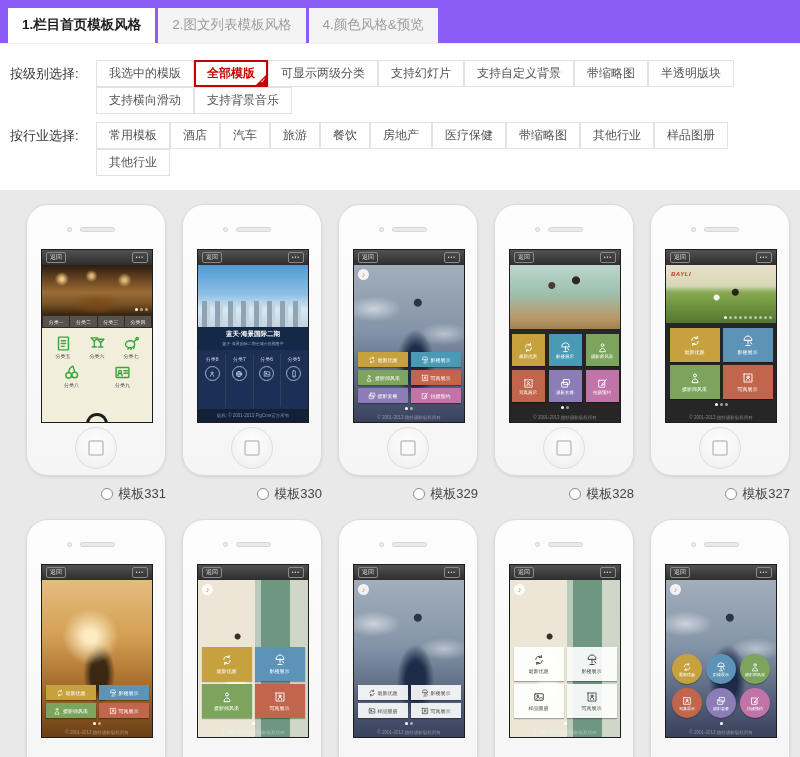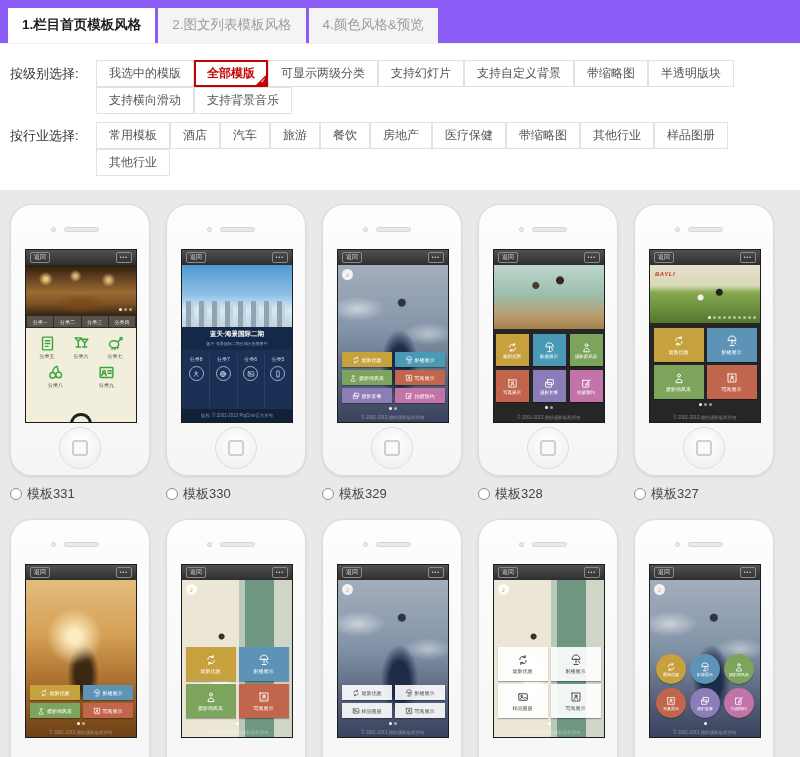--- a/index.html
+++ b/index.html
@@ -16,21 +16,21 @@
   .frow { display:flex; align-items:flex-start; margin-top:8px; padding-left:10px; }
   .flabel { font-size:13px; color:#333; flex:none; width:86px; line-height:27px; }
   .fopts { display:flex; flex-wrap:wrap; flex:1; }
   .fbtn { font-size:12px; color:#555; background:#fff; border:1px solid #e2e2e2; padding:6px 12px; cursor:pointer; position:relative; line-height:13px; }
   .fbtn.selected { border:2px solid #c40000; color:#c40000; padding:5px 11px; font-weight:bold; }
   .fbtn.selected::after { content:''; position:absolute; right:0; bottom:0; border-left:10px solid transparent; border-bottom:10px solid #c40000; }
   .fbtn.selected::before { content:'\2713'; position:absolute; right:0; bottom:-2px; color:#fff; font-size:7px; z-index:1; }
 
   
   .grid { padding:14px 10px 0; display:flex; flex-wrap:wrap; }
-  .cell { width:156px; display:flex; flex-direction:column; align-items:flex-start; margin-bottom:16px; }
+  .cell { width:156px; display:flex; flex-direction:column; align-items:flex-end; margin-bottom:16px; }
   .caption { margin-top:9px; display:flex; align-items:center; gap:5px; }
   .radio { width:12px; height:12px; border-radius:50%; border:1px solid #8d8d8d; background:#fff; cursor:pointer; }
   .cap-label { font-size:13px; color:#444; }
 
   
   .phone { position:relative; width:140px; height:272px; background:linear-gradient(180deg,#fdfdfd,#f5f5f5); border:1px solid #dcdcdc; border-radius:22px; box-shadow:0 1px 3px rgba(0,0,0,.10); cursor:pointer; }
   .cam { position:absolute; top:22px; left:40px; width:5px; height:5px; border-radius:50%; background:#ececec; border:1px solid #d2d2d2; }
   .speaker { position:absolute; top:22px; left:53px; width:35px; height:5px; border-radius:3px; background:#e9e9e9; border:1px solid #d6d6d6; }
   .home { position:absolute; bottom:6px; left:50%; transform:translateX(-50%); width:42px; height:42px; border-radius:50%; background:radial-gradient(circle at 50% 38%,#ffffff,#ededed); border:1px solid #ddd; }
   .home::after { content:''; position:absolute; top:50%; left:50%; transform:translate(-50%,-50%); width:12px; height:12px; border:2px solid #cfcfcf; border-radius:3px; background:#fafafa; }

